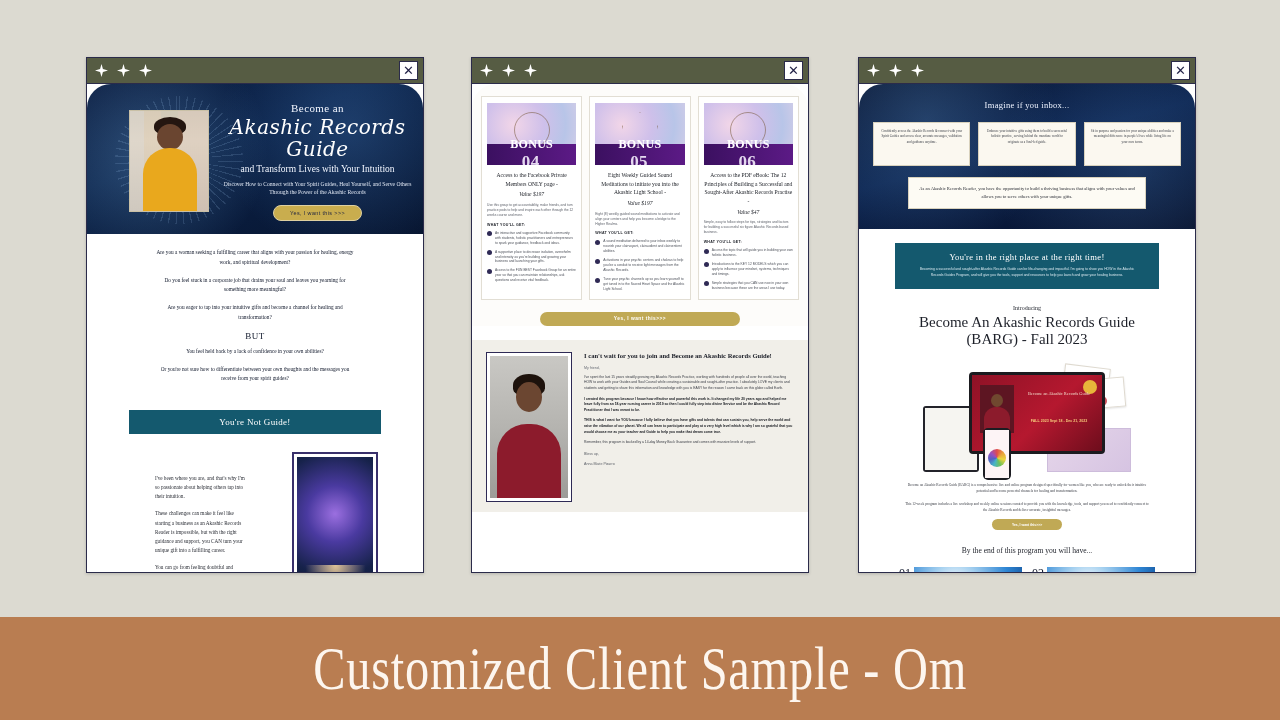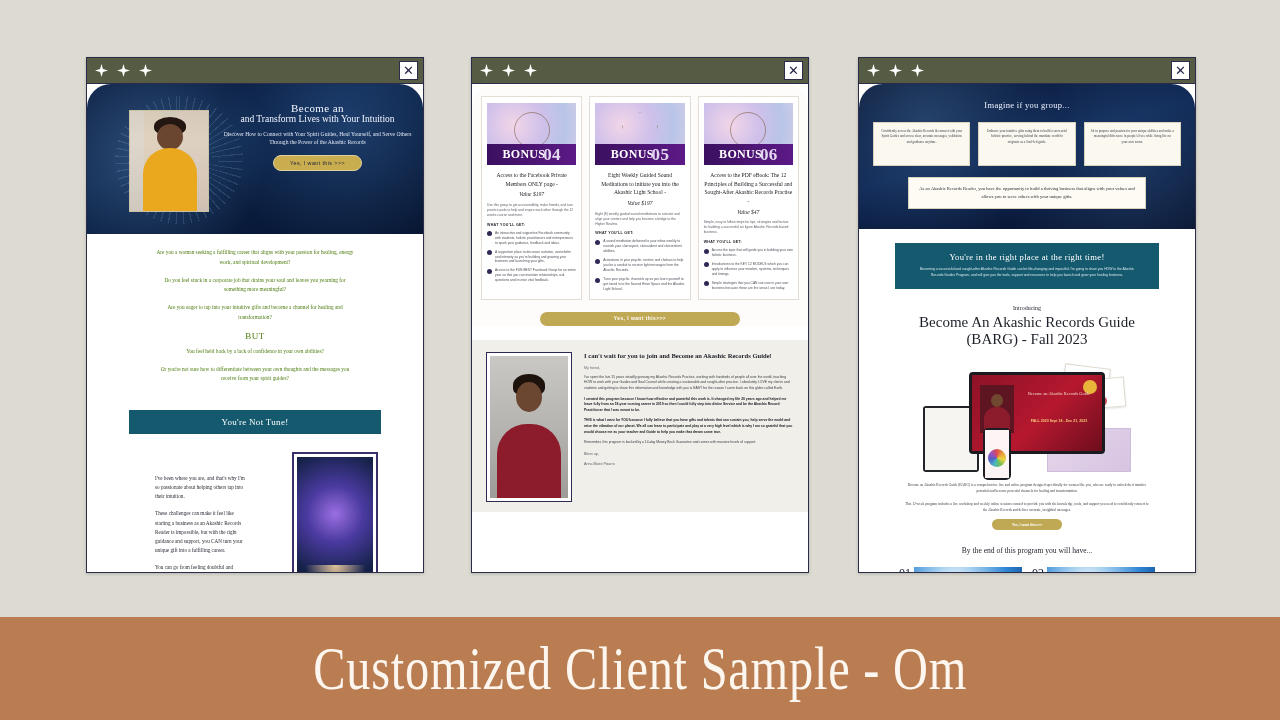--- a/index.html
+++ b/index.html
@@ -96,21 +96,21 @@
   .hero-copy .k3 { font-family:"Liberation Serif", serif; font-size: 9.5px; margin-bottom: 6px; }
   .hero-copy .k4 { font-family:"Liberation Serif", serif; font-size: 5.6px; line-height: 1.5; color:#dfe6f2; }
   .hero-cta {
     display:inline-block; margin-top: 8px;
     background:#c9ad4e; color:#1d2240;
     font-size: 5.4px; letter-spacing:.4px;
     padding: 4px 16px; border-radius: 10px;
     border:1px solid #ded0a1;
   }
 
-  .w1-copy { padding: 14px 68px 10px; text-align:center; font-family:"Liberation Serif", serif; color:#4d7c0f; }
+  .w1-copy { padding: 14px 68px 10px; text-align:center; font-family:"Liberation Serif", serif; color:#0f172a; }
   .w1-copy p { font-size: 5.3px; line-height: 1.85; margin-bottom: 8px; }
   .w1-copy .but { font-size: 9px; margin: 4px 0 6px; letter-spacing:.5px; }
 
   .banner {
     margin: 8px 42px 0; height: 24px;
     background:#14596e; color:#fff;
     display:flex; align-items:center; justify-content:center;
     font-family:"Liberation Serif", serif; font-size: 9px; letter-spacing:.3px;
   }
 
@@ -152,21 +152,21 @@
     position:absolute; left:50%; top:44%; transform:translate(-50%,-50%);
     width:36px; height:36px; border:1px solid rgba(120,90,60,.55); border-radius:50%;
   }
   .bonus-img .glyph.poly { border-radius:0; transform:translate(-50%,-50%) rotate(0deg);
     clip-path: polygon(50% 0,100% 38%,82% 100%,18% 100%,0 38%); }
   .bonus-img .glyph.eye { border-radius:50%; }
   .bonus-band {
     position:absolute; left:0; right:0; bottom:0; height:21px;
     background: linear-gradient(90deg,#3b1060,#5c1a86);
     color:#fff; display:flex; align-items:center; justify-content:center;
-    font-family:"Liberation Serif", serif; font-weight:bold; font-size: 12px; letter-spacing:.3px;
+    font-family:"Liberation Serif", serif; font-weight:bold; font-size: 12px; letter-spacing:.3px;flex-direction:column;
   }
   .bonus-band .num { font-size: 17px; color:#e4d8ef; margin-left:-2px; }
   .bonus-title {
     font-family:"Liberation Serif", serif; text-align:center;
     font-size: 5.6px; line-height: 1.55; color:#23262d; margin-top: 6px;
   }
   .bonus-title i { display:block; margin-top:2px; }
   .bonus-sub { font-size: 3.3px; line-height:1.5; color:#5b5f68; margin-top:4px; text-align:left; }
   .bonus-h { font-size: 3.6px; font-weight:bold; color:#23262d; margin-top:5px; letter-spacing:.3px; }
   .bonus-li { display:flex; gap:3px; margin-top:4px; }
@@ -299,36 +299,37 @@
     <div class="hero">
       <div class="burst"></div>
       <div class="portrait">
         <div class="stripe"></div>
         <div class="hair"></div>
         <div class="head"></div>
         <div class="dress"></div>
       </div>
       <div class="hero-copy">
         <div class="k1">Become an</div>
+        <div class="k2">Akashic Records Guide</div>
         <div class="k3">and Transform Lives with Your Intuition</div>
         <div class="k4">Discover How to Connect with Your Spirit Guides, Heal Yourself, and Serve Others Through the Power of the Akashic Records</div>
         <div class="hero-cta">Yes, I want this &gt;&gt;&gt;</div>
       </div>
     </div>
 
     <div class="w1-copy">
       <p>Are you a woman seeking a fulfilling career that aligns with your passion for healing, energy work, and spiritual development?</p>
       <p>Do you feel stuck in a corporate job that drains your soul and leaves you yearning for something more meaningful?</p>
       <p>Are you eager to tap into your intuitive gifts and become a channel for healing and transformation?</p>
       <div class="but">BUT</div>
       <p>You feel held back by a lack of confidence in your own abilities?</p>
       <p>Or you're not sure how to differentiate between your own thoughts and the messages you receive from your spirit guides?</p>
     </div>
 
-    <div class="banner">You're Not Tune!</div>
+    <div class="banner">You're Not Guide!</div>
 
     <div class="w1-lower">
       <div class="txt">
         <p>I've been where you are, and that's why I'm so passionate about helping others tap into their intuition.</p>
         <p>These challenges can make it feel like starting a business as an Akashic Records Reader is impossible, but with the right guidance and support, you CAN turn your unique gift into a fulfilling career.</p>
         <p>You can go from feeling doubtful and unclear on how to start an Akashic Records Practice to feeling empowered, confident, validated and excited to share your gifts with the world.</p>
       </div>
       <div class="artwrap">
         <div class="art-diamond l"></div>
         <div class="art-diamond r"></div>
@@ -472,21 +473,21 @@
     <div class="stars">
       <span class="star"></span>
       <span class="star"></span>
       <span class="star"></span>
     </div>
     <div class="closebtn">✕</div>
   </div>
   <div class="viewport">
 
     <div class="w3-hero">
-      <div class="imagine">Imagine if you group...</div>
+      <div class="imagine">Imagine if you inbox...</div>
       <div class="w3-cards">
         <div class="w3-card">Confidently access the Akashic Records &amp; connect with your Spirit Guides and access clear, accurate messages, validation and guidance anytime.</div>
         <div class="w3-card">Embrace your intuitive gifts using them to build a successful holistic practice, serving behind the mundane world to originate as a Soul-led guide.</div>
         <div class="w3-card">Sit in purpose and passion for your unique abilities and make a meaningful difference in people's lives while living life on your own terms.</div>
       </div>
       <div class="w3-state">As an Akashic Records Reader, you have the opportunity to build a thriving business that aligns with your values and allows you to serve others with your unique gifts.</div>
     </div>
 
     <div class="w3-body">
 

